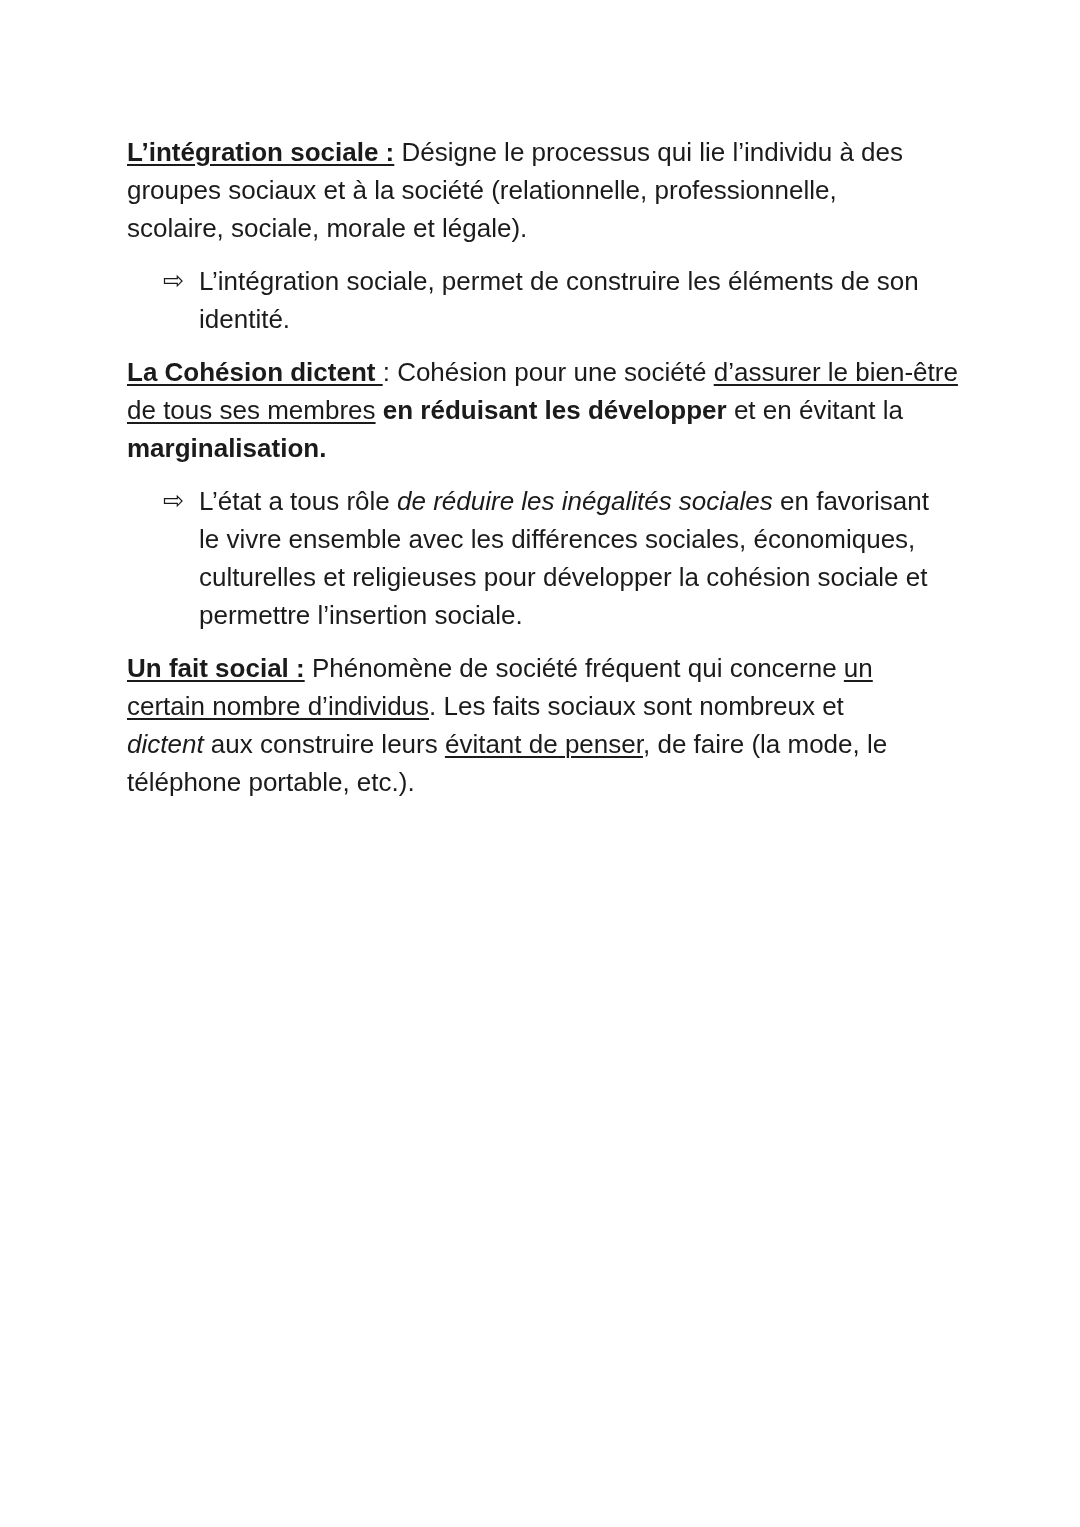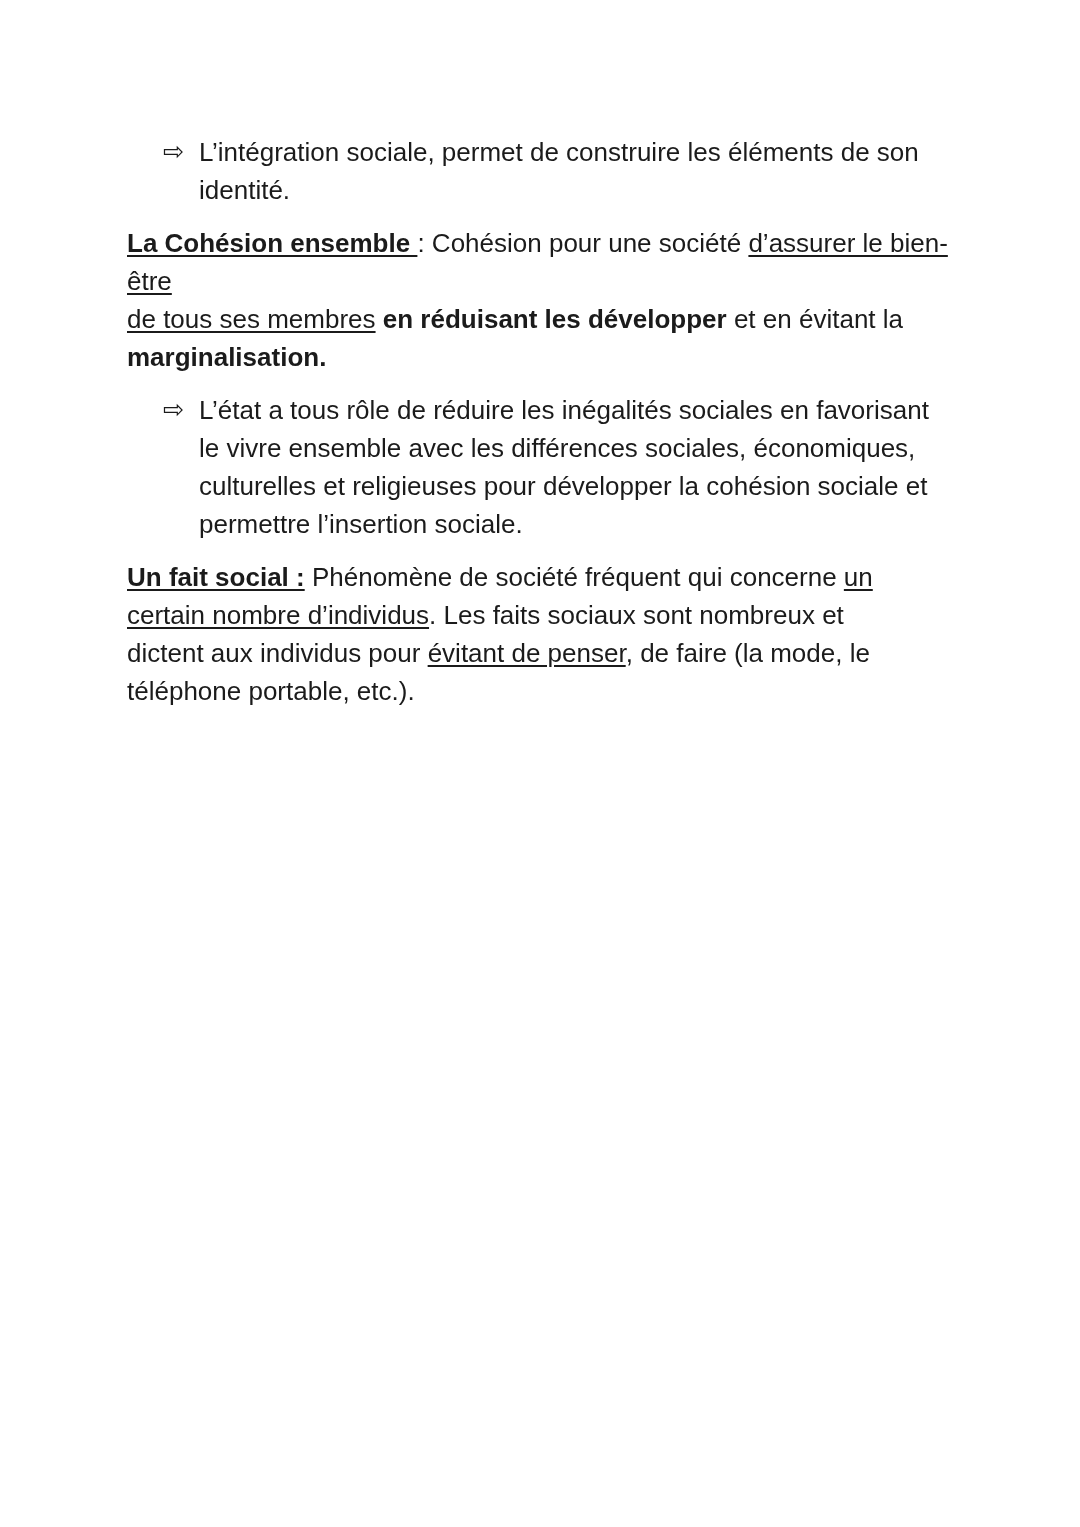--- a/index.html
+++ b/index.html
@@ -34,44 +34,47 @@
     left: 36px;
     top: 0;
     font-family: "DejaVu Sans", sans-serif;
     font-size: 25px;
   }
   .arrow-text {
     white-space: pre-wrap;
   }
   .b { font-weight: bold; }
   .u { text-decoration: underline; text-decoration-thickness: 2px; text-underline-offset: 3px; }
-  .i { }
+  .i { font-style: italic; }
 </style>
 </head>
 <body>
 
 <div class="page">
 
+  <p class="para"><span class="b u">L’intégration sociale :</span><span> Désigne le processus qui lie l’individu à des
+groupes sociaux et à la société (relationnelle, professionnelle,
+scolaire, sociale, morale et légale).</span></p>
 
   <div class="arrow-item">
     <span class="arrow-glyph">⇨</span>
     <span class="arrow-text"><span>L’intégration sociale, permet de construire les éléments de son
 identité.</span></span>
   </div>
 
-  <p class="para"><span class="b u">La Cohésion ensemble </span><span>: Cohésion pour une société </span><span class="u">d’assurer le bien-être
+  <p class="para"><span class="b u">La Cohésion dictent </span><span>: Cohésion pour une société </span><span class="u">d’assurer le bien-être
 de tous ses membres</span><span> </span><span class="b">en réduisant les développer</span><span> et en évitant la
 </span><span class="b">marginalisation.</span></p>
 
   <div class="arrow-item">
     <span class="arrow-glyph">⇨</span>
     <span class="arrow-text"><span>L’état a tous rôle </span><span class="i">de réduire les inégalités sociales</span><span> en favorisant
 le vivre ensemble avec les différences sociales, économiques,
 culturelles et religieuses pour développer la cohésion sociale et
 permettre l’insertion sociale.</span></span>
   </div>
 
   <p class="para"><span class="b u">Un fait social :</span><span> Phénomène de société fréquent qui concerne </span><span class="u">un
 certain nombre d’individus</span><span>. Les faits sociaux sont nombreux et
-</span><span class="i">dictent</span><span> aux individus pour </span><span class="u">évitant de penser</span><span>, de faire (la mode, le
+</span><span class="i">dictent</span><span> aux construire leurs </span><span class="u">évitant de penser</span><span>, de faire (la mode, le
 téléphone portable, etc.).</span></p>
 
 </div>
 
 </body></html>

